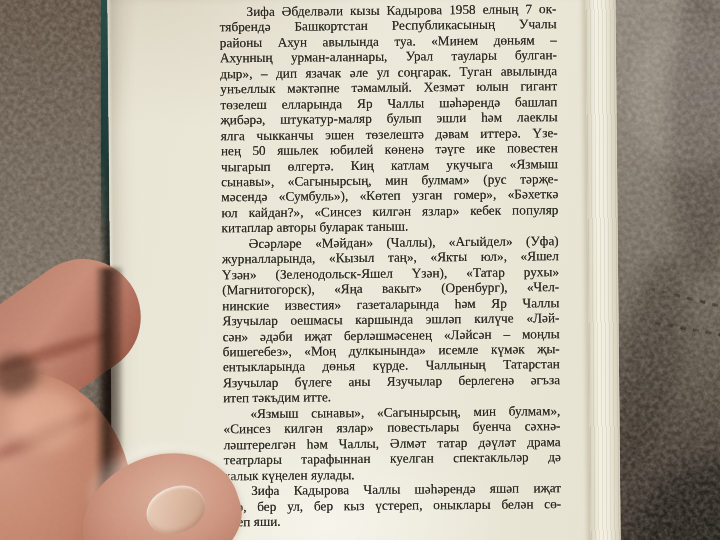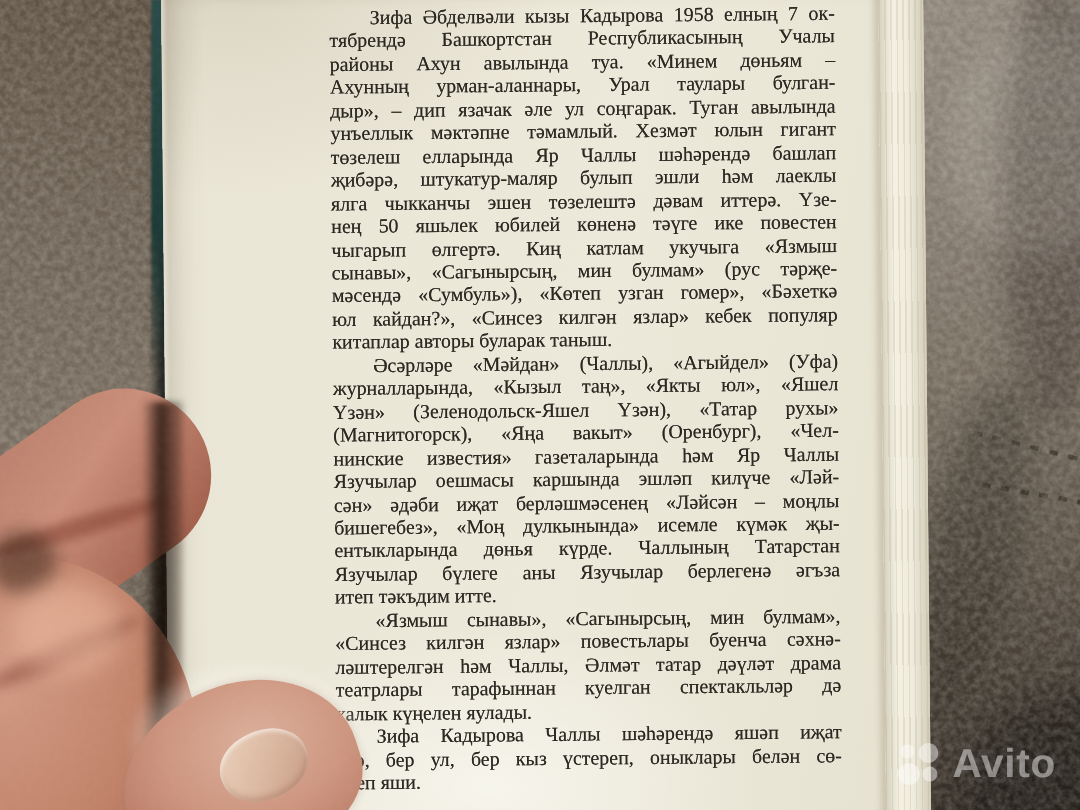--- a/index.html
+++ b/index.html
@@ -193,27 +193,18 @@
   <div class="abs hand-mass"></div>
   <div class="abs crease c1"></div>
   <div class="abs crease c2"></div>
   <div class="abs hand-shadow-spot"></div>
   <div class="abs knuckle-hl"></div>
   <div class="abs edge-shadow"></div>
   <div class="abs thumb-glare"></div>
   <div class="abs thumb"></div>
   <div class="abs thumb-nail"></div>
 
-  <div class="abs watermark" id="wm" style="opacity: 0.45;">
-    <svg width="32" height="32" viewBox="0 0 32 32">
-      <circle cx="8" cy="8" r="4.6" fill="#fff"></circle>
-      <circle cx="22" cy="9" r="6.6" fill="#fff"></circle>
-      <circle cx="9" cy="23" r="7.2" fill="#fff"></circle>
-      <circle cx="23" cy="23" r="5.0" fill="#fff"></circle>
-    </svg>
-    <span>Avito</span>
-  </div>
 
   <svg class="abs grain-over" width="720" height="540">
     <rect width="720" height="540" filter="url(#nz)"></rect>
   </svg>
 
 </div>
 
 </body></html>

